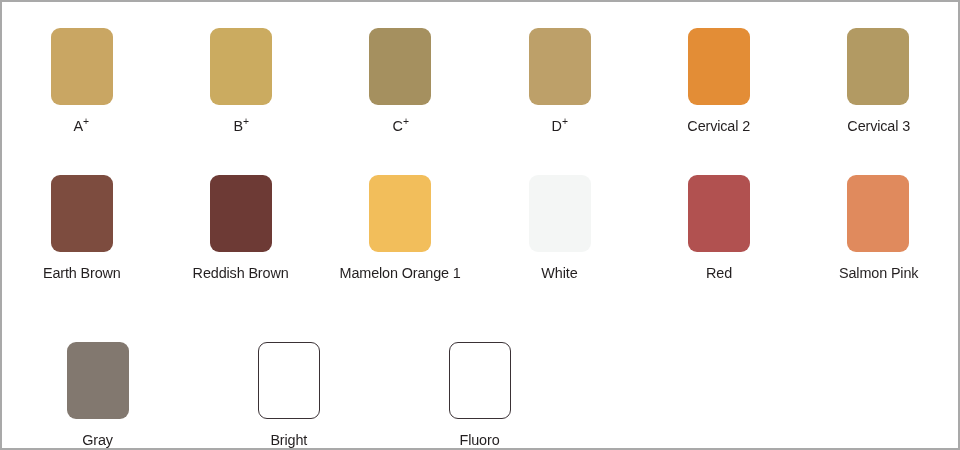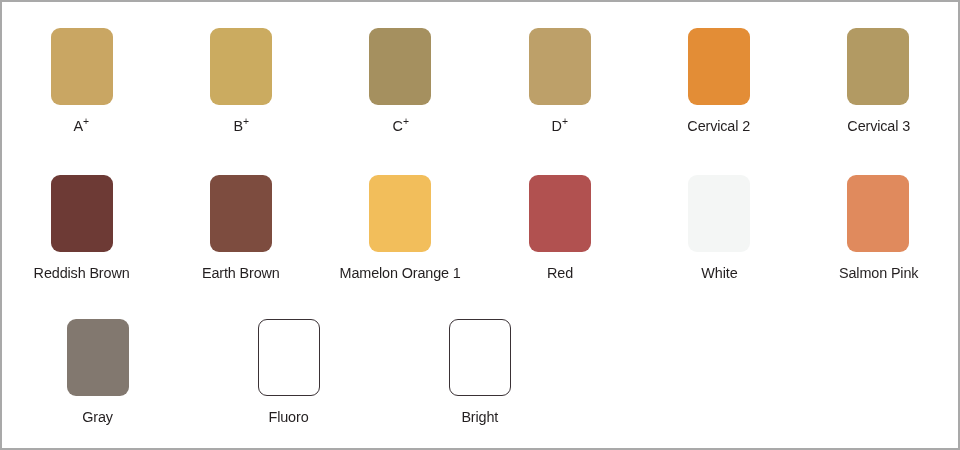--- a/index.html
+++ b/index.html
@@ -28,21 +28,21 @@
     display: flex;
     flex-direction: column;
   }
   .row {
     display: flex;
     flex: 1 1 0;
     align-items: flex-start;
   }
   .row-1 { padding-top: 26px; }
   .row-2 { padding-top: 18px; }
-  .row-3 { padding-top: 16px; }
+  .row-3 { padding-top: 16px; align-items: flex-end; }
   .cell {
     flex: 1 1 0;
     display: flex;
     flex-direction: column;
     align-items: center;
     justify-content: flex-start;
   }
   .cell.empty { visibility: hidden; }
   .swatch {
     width: 62px;
@@ -98,54 +98,54 @@
           <div class="swatch" style="background: rgb(227, 141, 54);"></div>
           <div class="label">Cervical 2</div>
         </div>
         <div class="cell">
           <div class="swatch" style="background: rgb(178, 154, 99);"></div>
           <div class="label">Cervical 3</div>
         </div>
       </div>
       <div class="row row-2">
         <div class="cell">
+          <div class="swatch" style="background: rgb(125, 76, 63);"></div>
+          <div class="label">Earth Brown</div>
+        </div>
+        <div class="cell">
           <div class="swatch" style="background: rgb(109, 58, 53);"></div>
           <div class="label">Reddish Brown</div>
-        </div>
-        <div class="cell">
-          <div class="swatch" style="background: rgb(125, 76, 63);"></div>
-          <div class="label">Earth Brown</div>
         </div>
         <div class="cell">
           <div class="swatch" style="background: rgb(242, 190, 91);"></div>
           <div class="label">Mamelon Orange 1</div>
         </div>
         <div class="cell">
+          <div class="swatch" style="background: rgb(244, 246, 245);"></div>
+          <div class="label">White</div>
+        </div>
+        <div class="cell">
           <div class="swatch" style="background: rgb(177, 81, 80);"></div>
           <div class="label">Red</div>
-        </div>
-        <div class="cell">
-          <div class="swatch" style="background: rgb(244, 246, 245);"></div>
-          <div class="label">White</div>
         </div>
         <div class="cell">
           <div class="swatch" style="background: rgb(224, 138, 93);"></div>
           <div class="label">Salmon Pink</div>
         </div>
       </div>
       <div class="row row-3">
         <div class="cell">
           <div class="swatch" style="background: rgb(130, 120, 111);"></div>
           <div class="label">Gray</div>
         </div>
         <div class="cell">
           <div class="swatch outlined"></div>
-          <div class="label">Fluoro</div>
+          <div class="label">Bright</div>
         </div>
         <div class="cell">
           <div class="swatch outlined"></div>
-          <div class="label">Bright</div>
+          <div class="label">Fluoro</div>
         </div>
         <div class="cell empty"></div>
         <div class="cell empty"></div>
       </div>
     </div>
 </div>
 
 </body></html>

